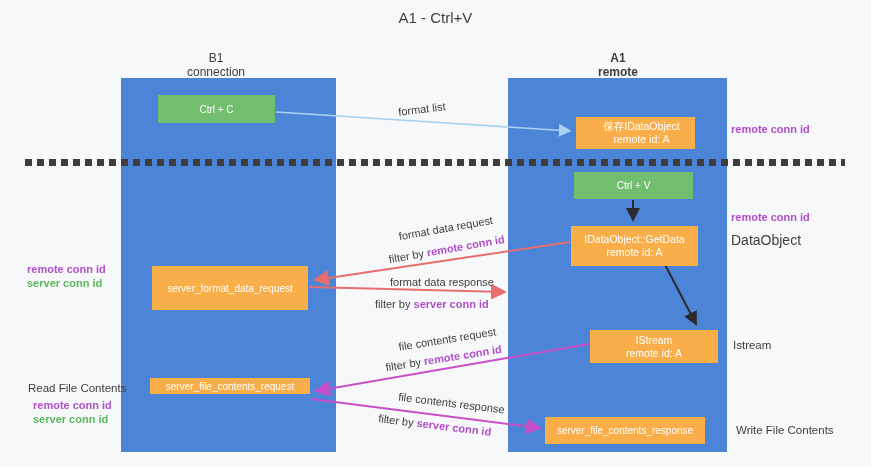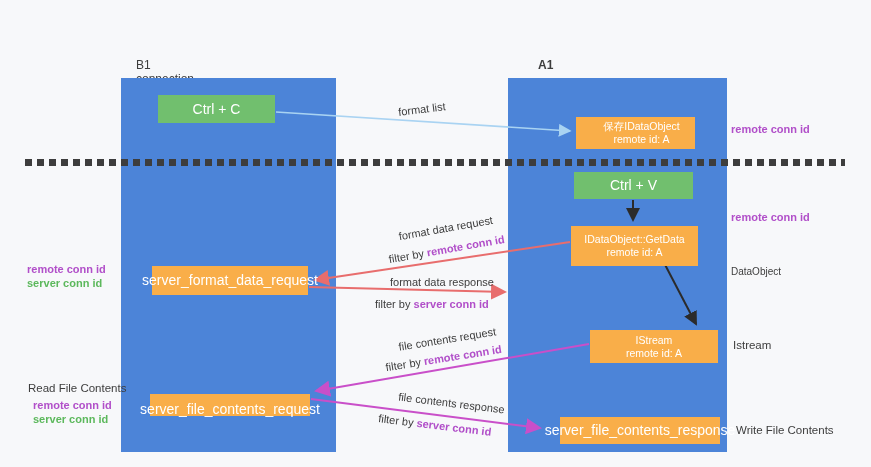--- a/index.html
+++ b/index.html
@@ -16,22 +16,22 @@
     color: var(--color-text-dark, #3d3d3d);
   }
 
   
   .title {
     position: absolute; left: 0; top: 8px; width: 871px;
     text-align: center; font-size: 15px; line-height: 19px;
     color: var(--color-text-dark);
   }
   .col-header {
-    position: absolute; top: 58px; width: 160px;
-    text-align: left; font-size: 12px; line-height: 14px;
+    position: absolute; top: 51px; width: 160px;
+    text-align: center; font-size: 12px; line-height: 14px;
     color: var(--color-text-dark);
   }
   .col-header.left  { left: 136px; }
   .col-header.right { left: 538px; font-weight: bold; }
 
   
   .lifeline {
     position: absolute; top: 78px; height: 374px;
     background: var(--color-column-blue, #4c84d8);
   }
@@ -44,45 +44,45 @@
     background: repeating-linear-gradient(90deg,
       var(--color-dashed-line, #3d3d3d) 0 7px, transparent 7px 12px);
   }
 
   
   .node {
     position: absolute;
     display: flex; flex-direction: column;
     align-items: center; justify-content: center;
     color: var(--color-box-text, #fff);
-    font-size: 14px; line-height: 13px; text-align: center;
+    font-size: 10px; line-height: 13px; text-align: center;
   }
   .node.green  { background: var(--color-box-green, #71bf6e); }
   .node.orange { background: var(--color-box-orange, #f9ae49); }
 
   .n-ctrl-c   { left: 158px; top:  95px; width: 117px; height: 28px; }
   .n-save-do  { left: 576px; top: 117px; width: 119px; height: 32px; font-size: 10.5px; padding-left: 12px; }
   .n-ctrl-v   { left: 574px; top: 172px; width: 119px; height: 27px; }
   .n-getdata  { left: 571px; top: 226px; width: 127px; height: 40px; font-size: 10.5px; }
-  .n-fmt-req  { left: 152px; top: 266px; width: 156px; height: 29px; }
+  .n-fmt-req  { left: 152px; top: 266px; width: 156px; height: 44px; }
   .n-fmt-resp { left: 510px; top: 278px; width: 155px; height: 30px; }
   .n-istream  { left: 590px; top: 330px; width: 128px; height: 33px; font-size: 10.5px; }
-  .n-file-req { left: 150px; top: 394px; width: 160px; height: 22px; justify-content: flex-end; }
-  .n-file-resp{ left: 545px; top: 417px; width: 160px; height: 27px; margin-left: 15px; }
+  .n-file-req { left: 150px; top: 378px; width: 160px; height: 16px; }
+  .n-file-resp{ left: 545px; top: 417px; width: 160px; height: 27px; }
 
   
   .side-label {
     position: absolute; font-size: 11px; line-height: 14px; white-space: nowrap;
   }
   .purple { color: var(--color-conn-purple, #b14fc9); font-weight: bold; }
   .green-text { color: var(--color-conn-green, #5cb85c); font-weight: bold; }
 
   .sl-remote-top      { left: 731px; top: 122px; }
   .sl-remote-mid      { left: 731px; top: 210px; }
-  .sl-dataobject      { left: 731px; top: 233px; font-size: 10px; margin-top: 32px; }
+  .sl-dataobject      { left: 731px; top: 233px; font-size: 14px; }
   .sl-istream         { left: 733px; top: 338px; font-size: 11.5px; }
   .sl-write-file      { left: 736px; top: 423px; font-size: 11.5px; }
   .sl-left-conn       { left: 27px;  top: 262px; }
   .sl-read-file       { left: 28px;  top: 381px; font-size: 11.5px; }
   .sl-left-conn2      { left: 33px;  top: 398px; }
 
   
   .edge-label {
     position: absolute; font-size: 11px; white-space: nowrap;
     color: var(--color-text-dark);
@@ -107,28 +107,30 @@
   #mk-red path       { fill: var(--color-arrow-red, #e86d6d); }
   #mk-magenta path   { fill: var(--color-arrow-magenta, #c94fc9); }
   #mk-black path     { fill: var(--color-arrow-black, #2b2b2b); }
 </style>
 </head>
 <body>
 
 <div class="canvas">
 
   <div class="title">
+    <div>A1 - Ctrl+V</div>
   </div>
 
   <div class="col-header left">
     <div>B1</div>
     <div>connection</div>
   </div>
   <div class="col-header right">
     <div>A1</div>
+    <div>remote</div>
   </div>
 
   <div class="lifeline left"></div>
   <div class="lifeline right"></div>
 
   <div class="dashed-sep"></div>
 
   <svg class="arrows" width="871" height="467" viewBox="0 0 871 467">
     <defs>
       <marker id="mk-lightblue" markerWidth="8" markerHeight="8" refX="7" refY="4" orient="auto">

